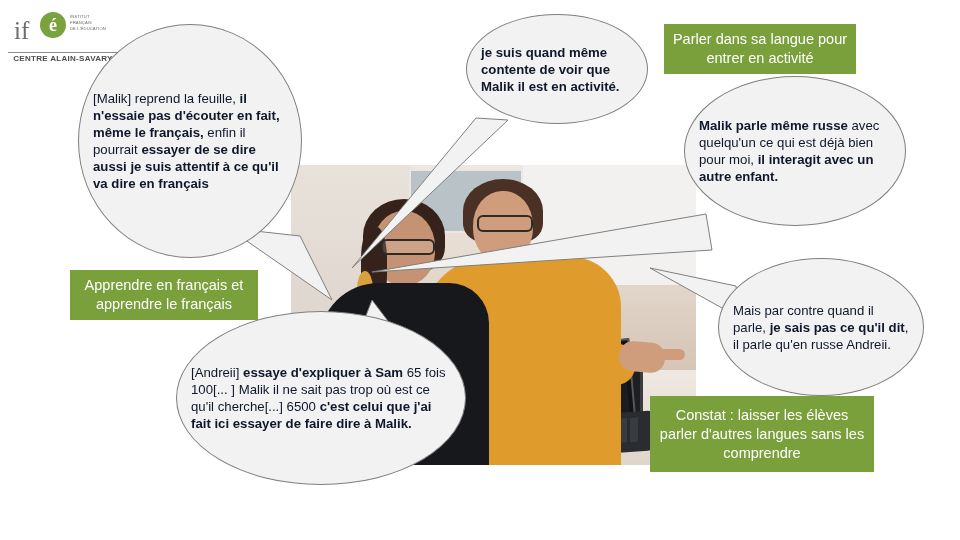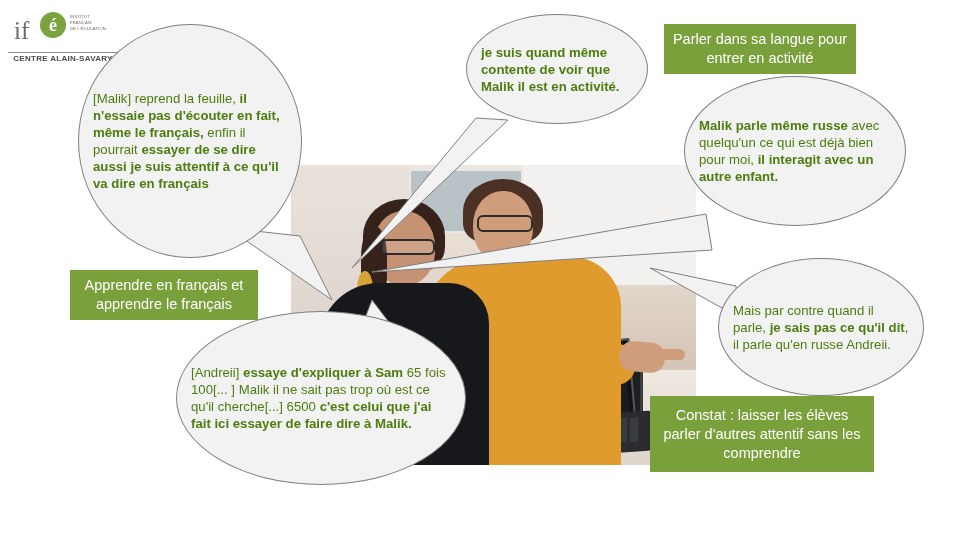--- a/index.html
+++ b/index.html
@@ -270,21 +270,21 @@
   
   .bubble {
     position: absolute;
     background: #f2f2f2;
     border: 1px solid #7f7f7f;
     border-radius: 50%;
     box-sizing: border-box;
     display: flex;
     align-items: center;
     justify-content: center;
-    color: #4d7c0f;
+    color: #0f172a;
   }
   .bubble .txt {
     padding: 0 14px;
     font-size: 13.2px;
     line-height: 17px;
     text-align: left;
   }
   .bubble b { font-weight: bold; }
 
   
@@ -387,16 +387,16 @@
 
   <div class="green" style="left:664px; top:24px; width:192px; height:50px;">
     <span>Parler dans sa langue pour entrer en activité</span>
   </div>
 
   <div class="green" style="left:70px; top:270px; width:188px; height:50px;">
     <span>Apprendre en français et apprendre le français</span>
   </div>
 
   <div class="green" style="left:650px; top:396px; width:224px; height:76px;">
-    <span>Constat : laisser les élèves parler d'autres attentif sans les comprendre</span>
+    <span>Constat : laisser les élèves parler d'autres langues sans les comprendre</span>
   </div>
 
 </div>
 
 </body></html>

